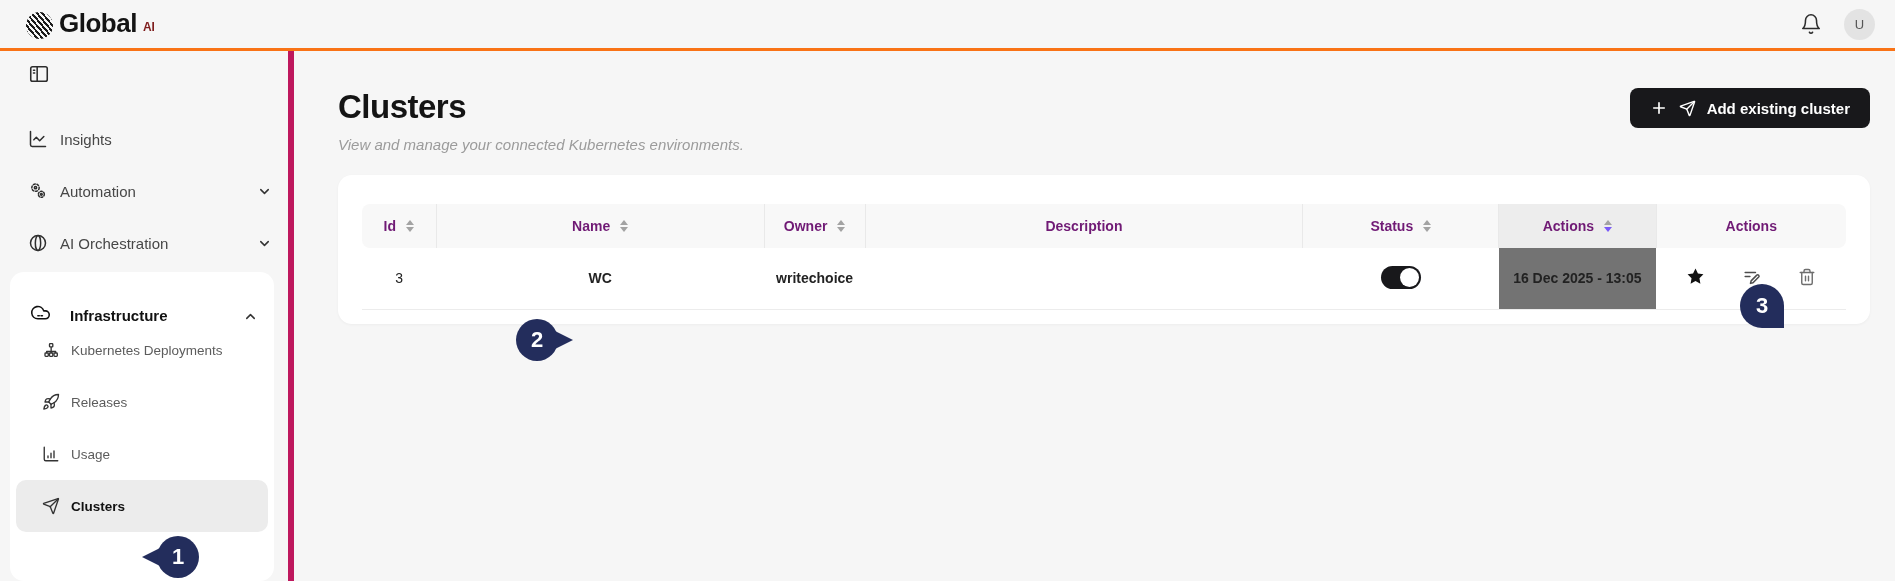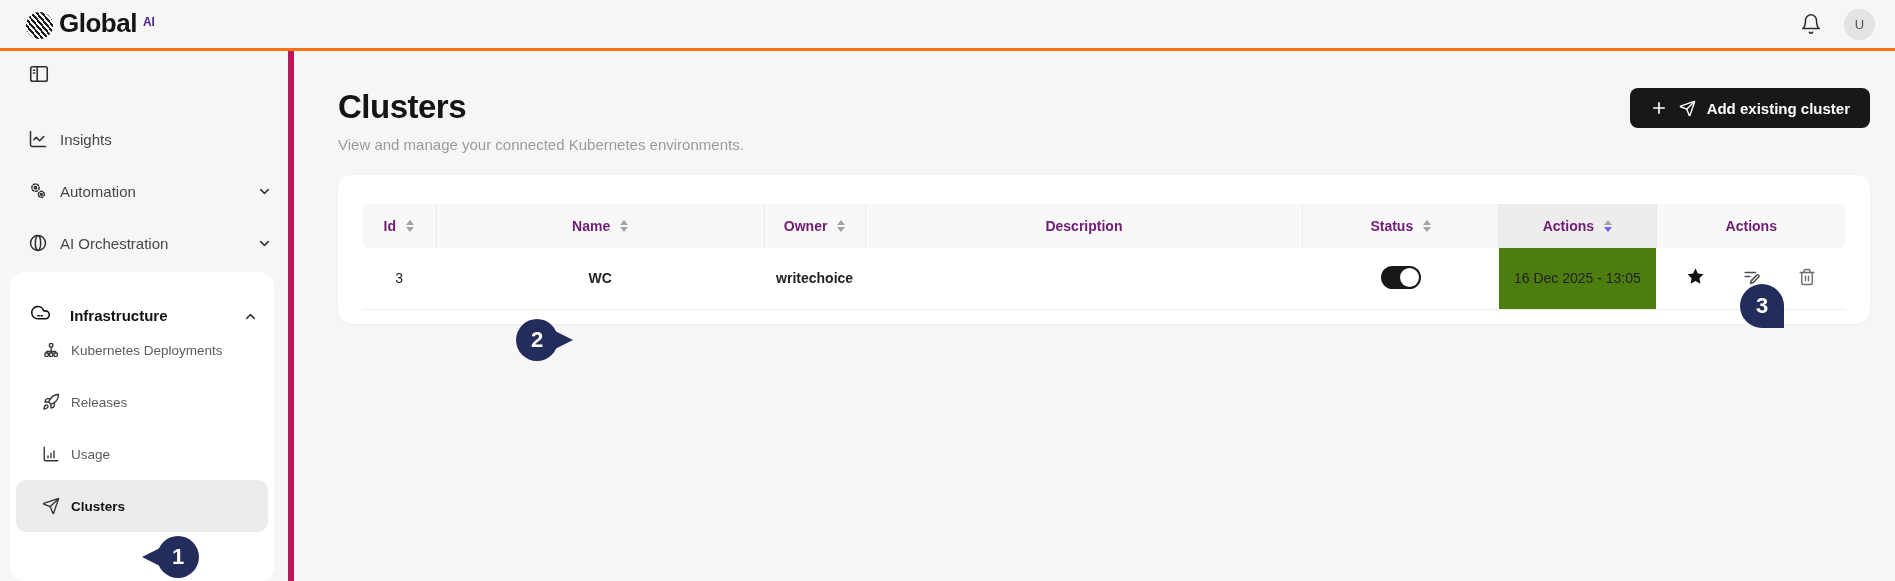--- a/index.html
+++ b/index.html
@@ -18,21 +18,21 @@
     padding:0 20px 0 26px; background:#f6f6f6;
     border-bottom:3px solid #f97316;
   }
   .brand { display:flex; align-items:flex-start; gap:6px; }
   .globe {
     width:27px; height:27px; border-radius:50%;
     background:repeating-linear-gradient(50deg,#1b1b1b 0 2px,#f6f6f6 2px 4px);
     margin-top:2px;
   }
   .brand-text { font-size:26px; font-weight:600; letter-spacing:-0.5px; color:#141414; line-height:1; }
-  .brand-sup { font-size:12px; font-weight:600; color:#4c1d95; margin-top:5px; }
+  .brand-sup { font-size:12px; font-weight:600; color:#7f1d1d; margin-top:10px; }
   .header-right { margin-left:auto; display:flex; align-items:center; gap:22px; }
   .bell { color:#2c2c2c; cursor:pointer; }
   .avatar {
     width:31px; height:31px; border-radius:50%; background:#e3e3e3;
     display:flex; align-items:center; justify-content:center;
     font-size:13px; color:#555; font-weight:500; cursor:pointer;
   }
 
   
   .app { display:flex; height:530px; }
@@ -69,21 +69,21 @@
   .sub-item .nav-ic { color:#333; flex:0 0 auto; }
   .sub-item.selected {
     background:#ececec; border-radius:10px; margin:0 6px; padding-left:26px;
     font-weight:700; color:#111;
   }
 
   
   .main { flex:1; padding:37px 25px 0 44px; position:relative; }
   .title-row { display:flex; align-items:flex-start; justify-content:space-between; }
   .page-title { font-size:33px; font-weight:700; color:#141414; letter-spacing:-0.5px; }
-  .page-subtitle { margin-top:10px; font-size:15px; color:#9b9b9b; }
+  .page-subtitle { margin-top:10px; font-size:15px; color:#9b9b9b;font-style:italic; }
   .add-btn {
     background:#18181b; color:#fff; border:none; border-radius:8px;
     height:40px; padding:0 20px; display:flex; align-items:center; gap:11px;
     font-size:15px; font-weight:700; cursor:pointer;
     font-family:"Liberation Sans", sans-serif;
   }
 
   .card {
     margin-top:22px; background:#fff; border-radius:14px;
     padding:13px 24px 14px 24px;
@@ -118,21 +118,21 @@
   .sort { display:inline-flex; flex-direction:column; gap:2px; }
   .tri { width:0; height:0; border-left:4px solid transparent; border-right:4px solid transparent; }
   .tri.up   { border-bottom:5px solid #a3a3a3; }
   .tri.down { border-top:5px solid #a3a3a3; }
   .tri.down.active { border-top-color:#7a5af8; }
 
   tbody td {
     height:61px; text-align:center; vertical-align:middle;
     font-size:14px; color:#222; border-bottom:1px solid #ececec;
   }
-  tbody td.sorted-col { background:#4d7c0f; font-weight:400; }
+  tbody td.sorted-col { background:#737373; font-weight:700; }
   td.name-cell, td.owner-cell { font-weight:700; }
 
   .toggle {
     width:40px; height:23px; border-radius:12px; background:#18181b;
     display:inline-flex; align-items:center; justify-content:flex-end;
     padding:2px; cursor:pointer;
   }
   .knob { width:19px; height:19px; border-radius:50%; background:#fff; }
 
   .actions { display:inline-flex; align-items:center; gap:37px; }

